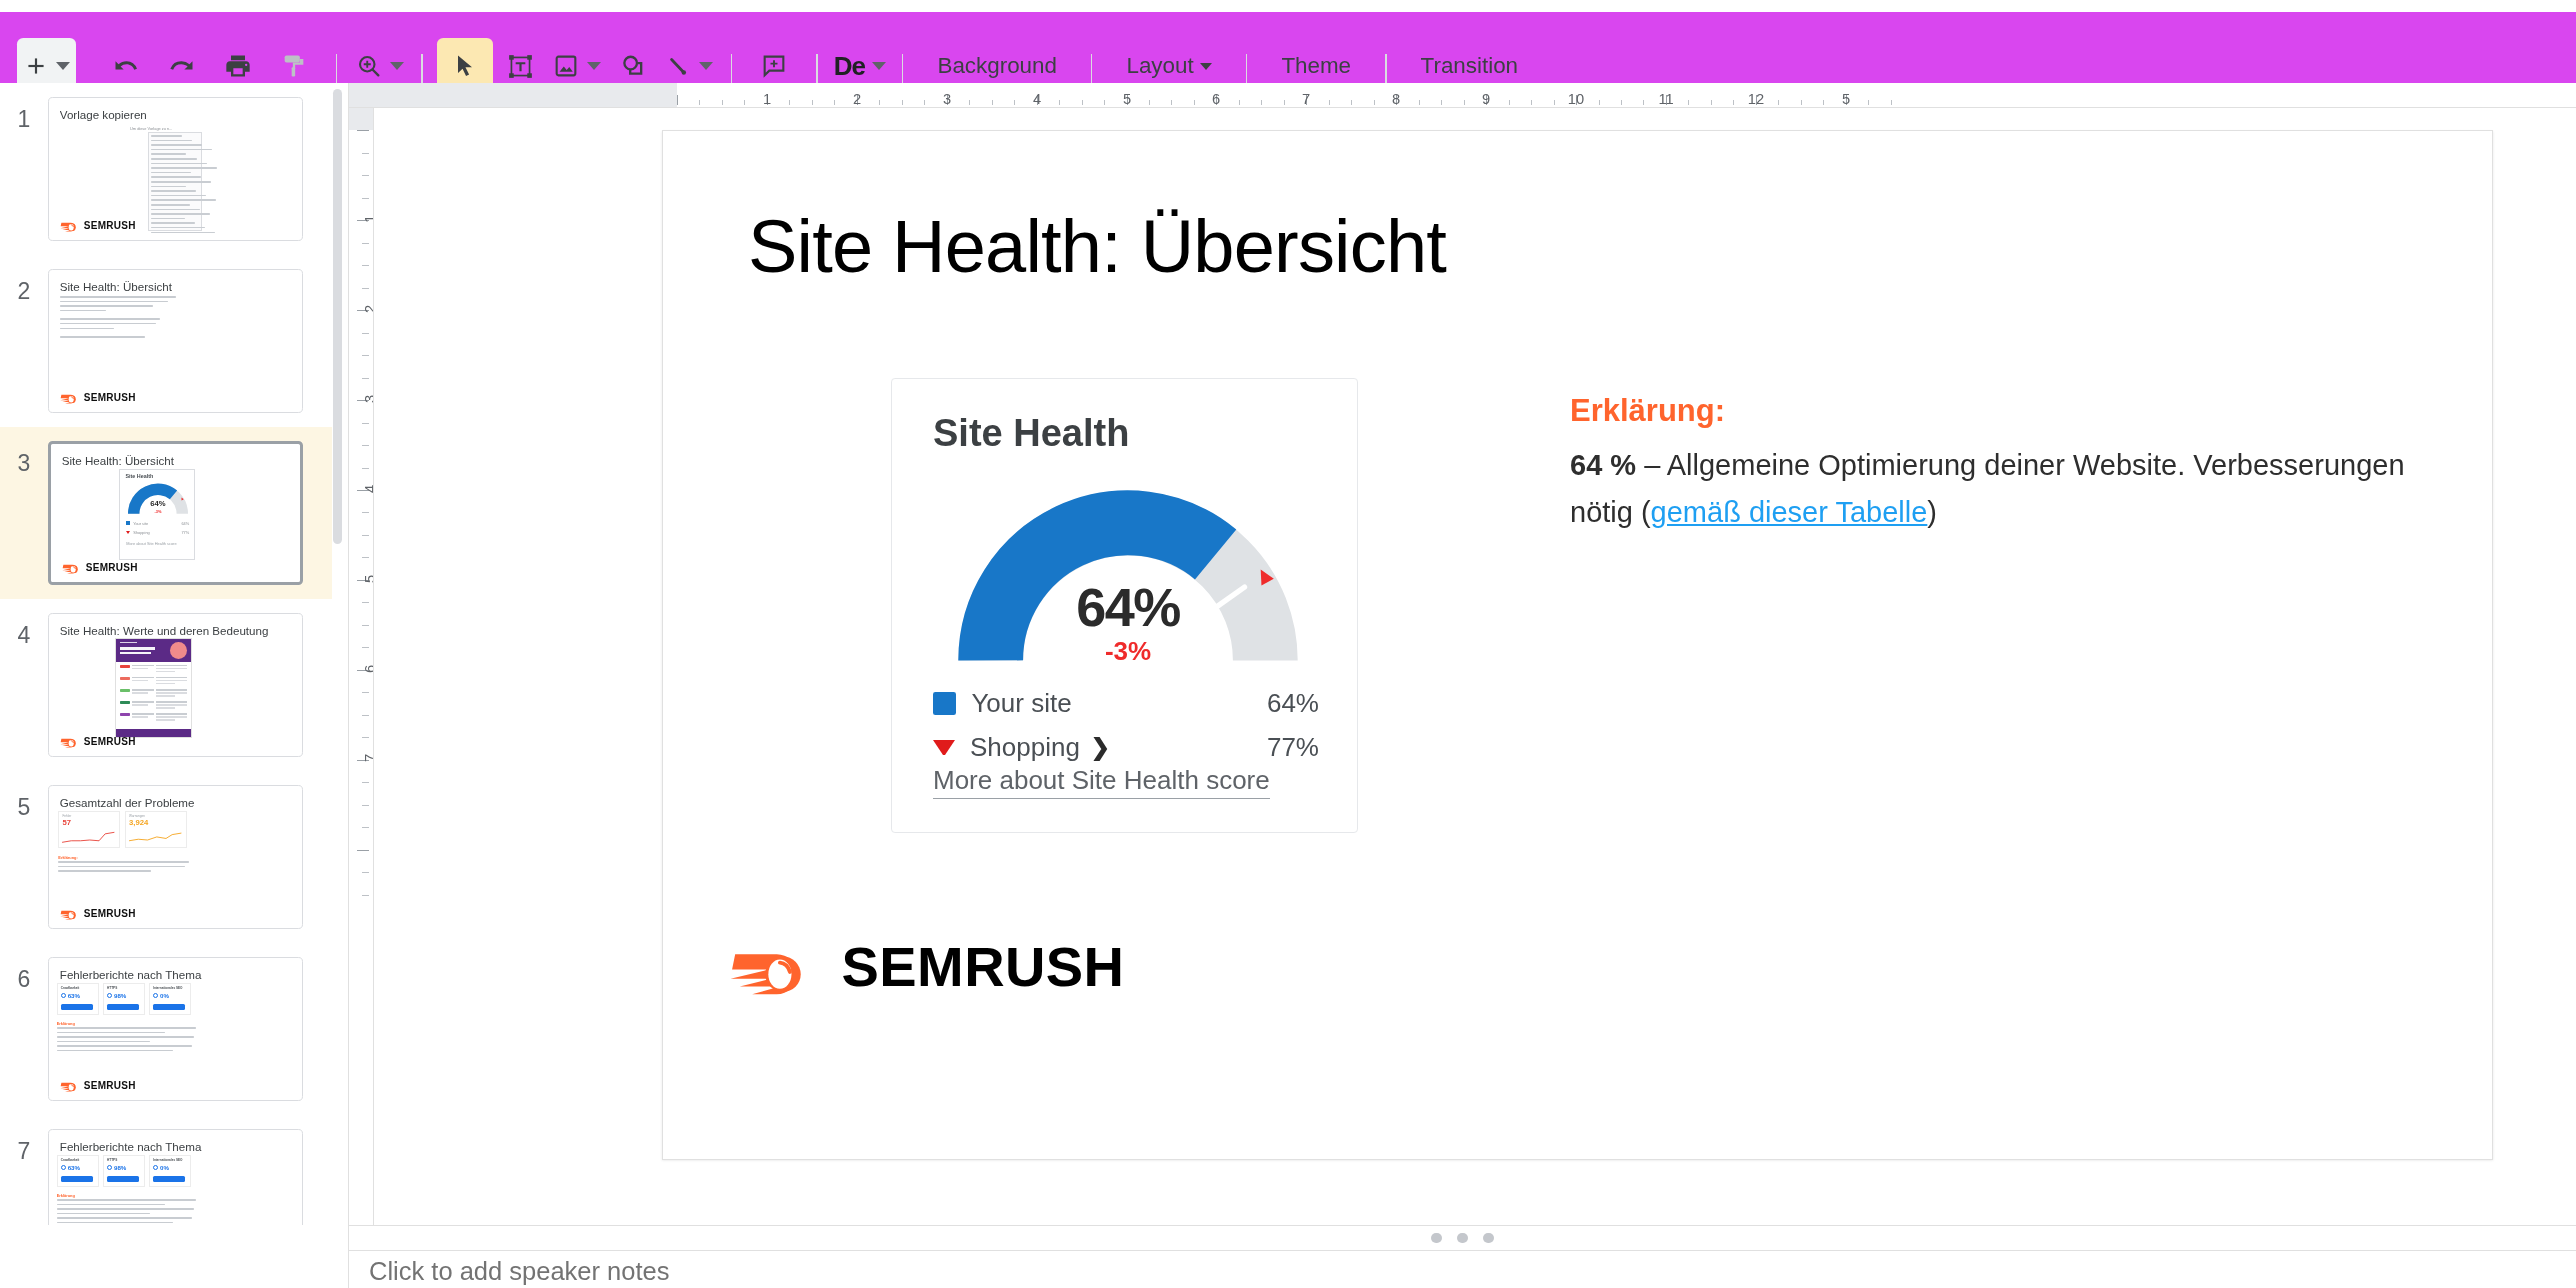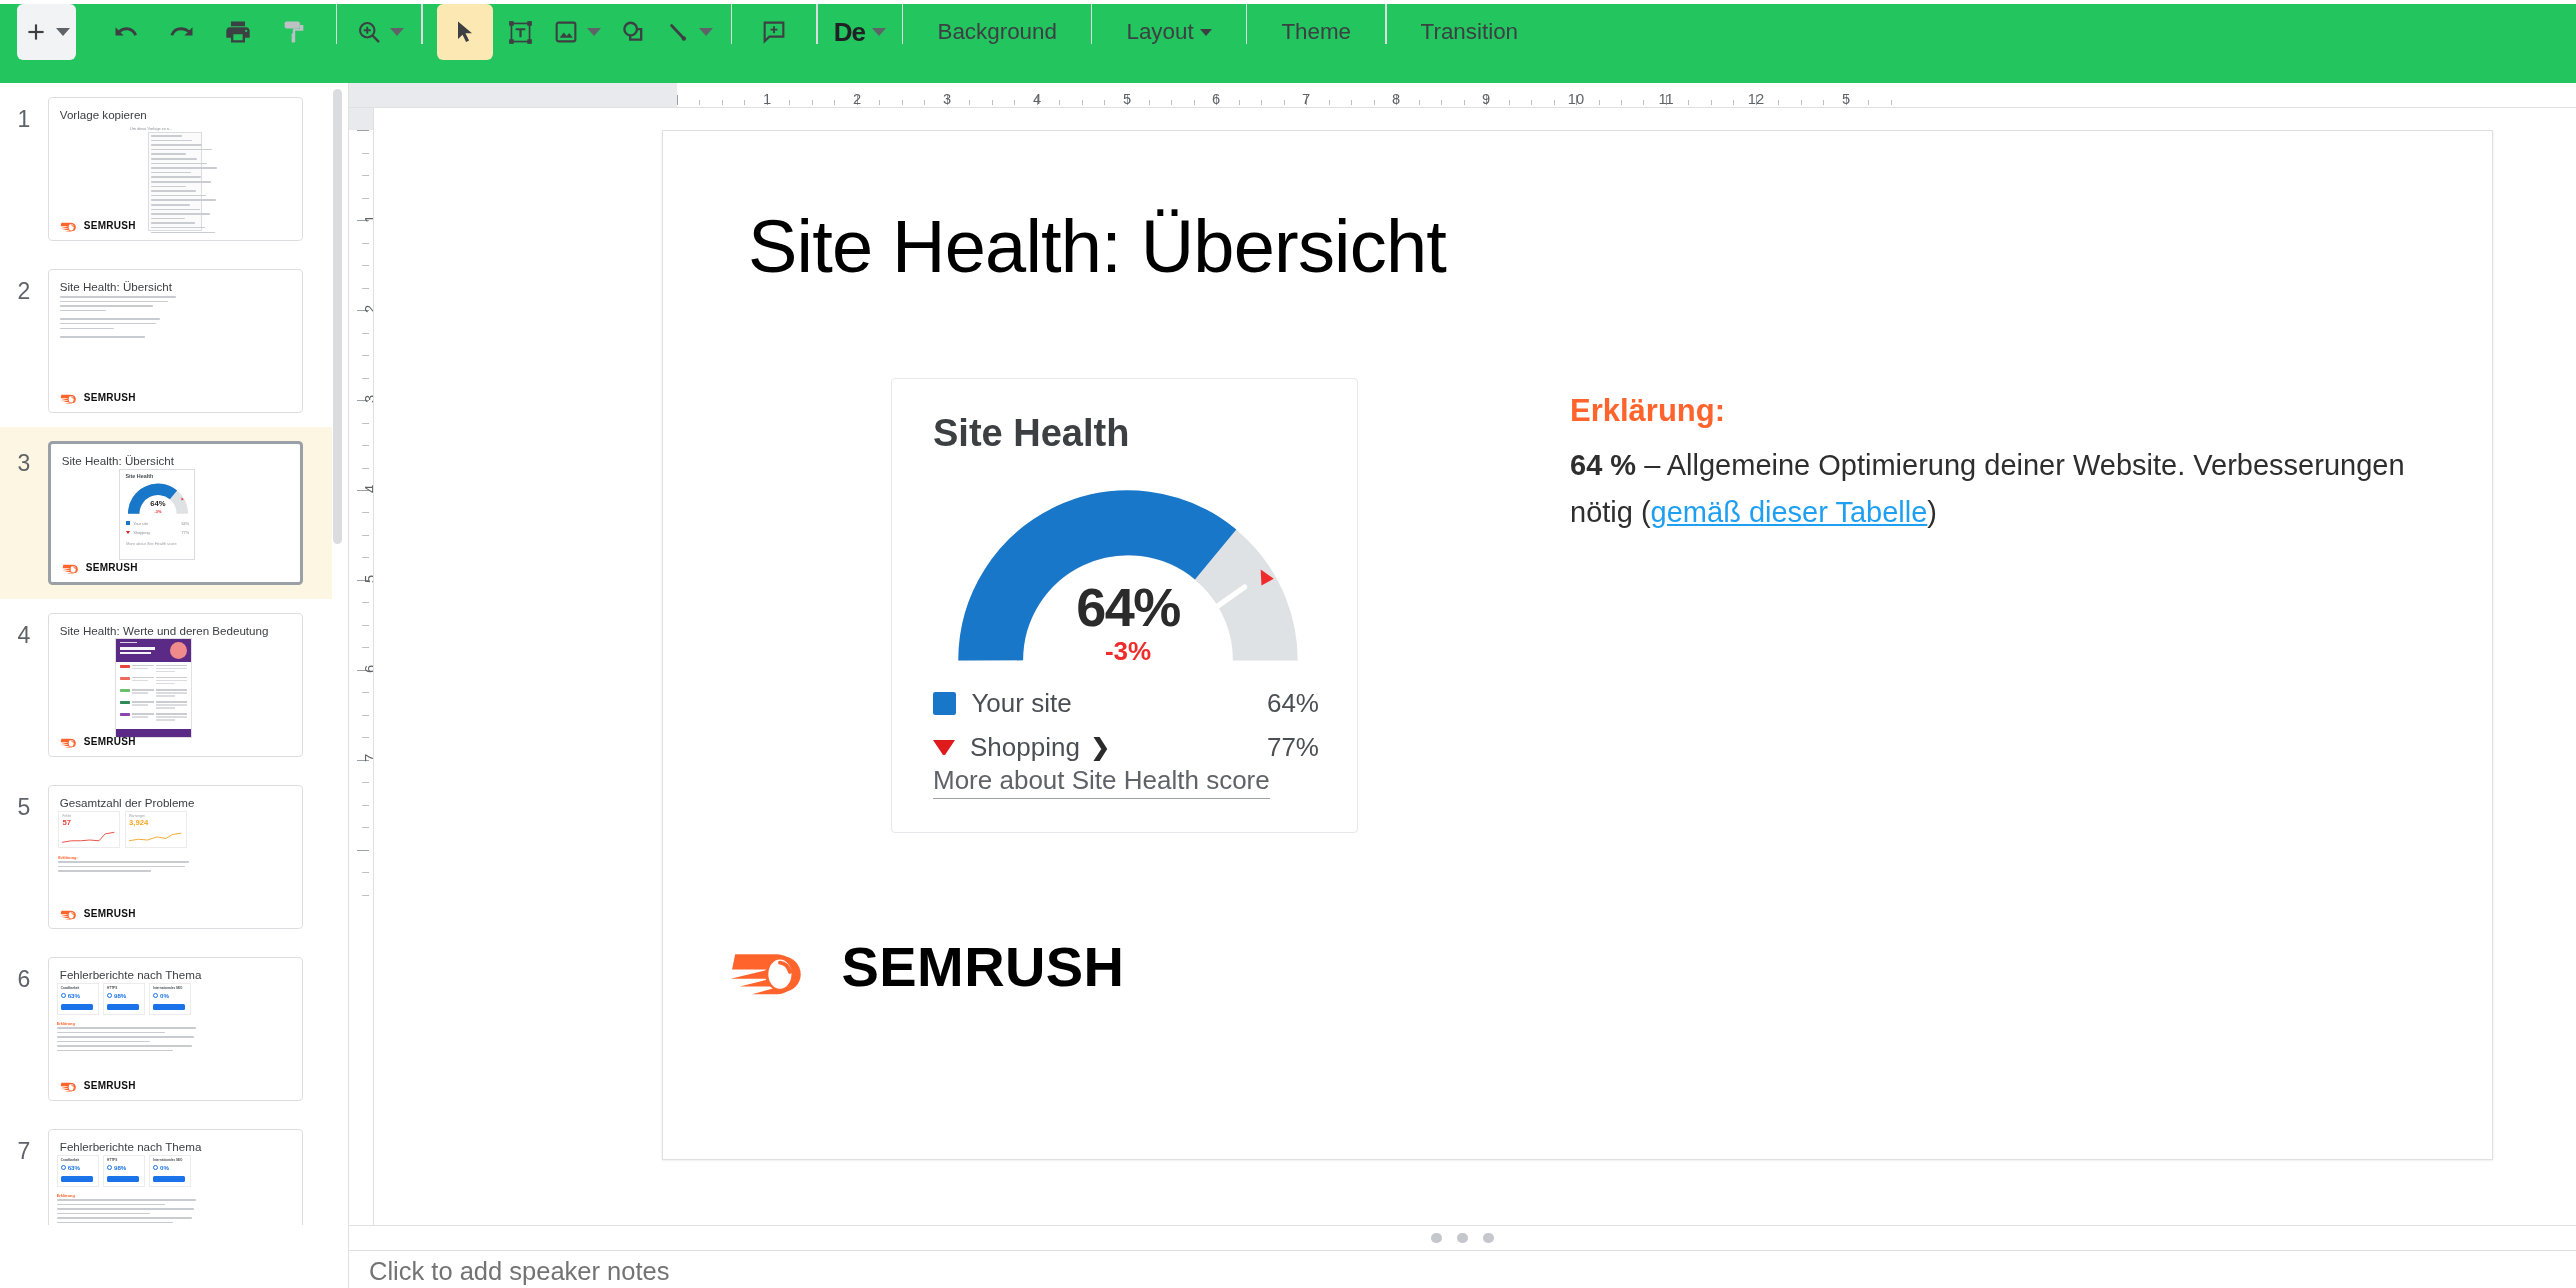--- a/index.html
+++ b/index.html
@@ -6,25 +6,25 @@
   html, body {
     width: 2576px; height: 1288px;
     overflow: hidden;
     background: #ffffff;
     font-family: "Liberation Sans", sans-serif;
     -webkit-font-smoothing: antialiased;
   }
 
   
   #toolbar {
-    position: absolute; left: 0; top: 4px;
+    position: absolute; left: 0; top: 12px;
     width: 2576px; height: 83px;
-    background: #22c55e;
+    background: #d946ef;
     border-bottom: 1.5px solid #e8eaed;
-    display: flex; align-items: flex-start;
+    display: flex; align-items: flex-end;
     padding-left: 17px;
   }
   .tb-btn {
     height: 56px; min-width: 56px;
     display: flex; align-items: center; justify-content: center;
     border-radius: 6.2px;
     color: #5f6368;
     cursor: pointer;
   }
   .tb-btn.boxed { background: #f1f3f4; padding: 0 6.2px; }

